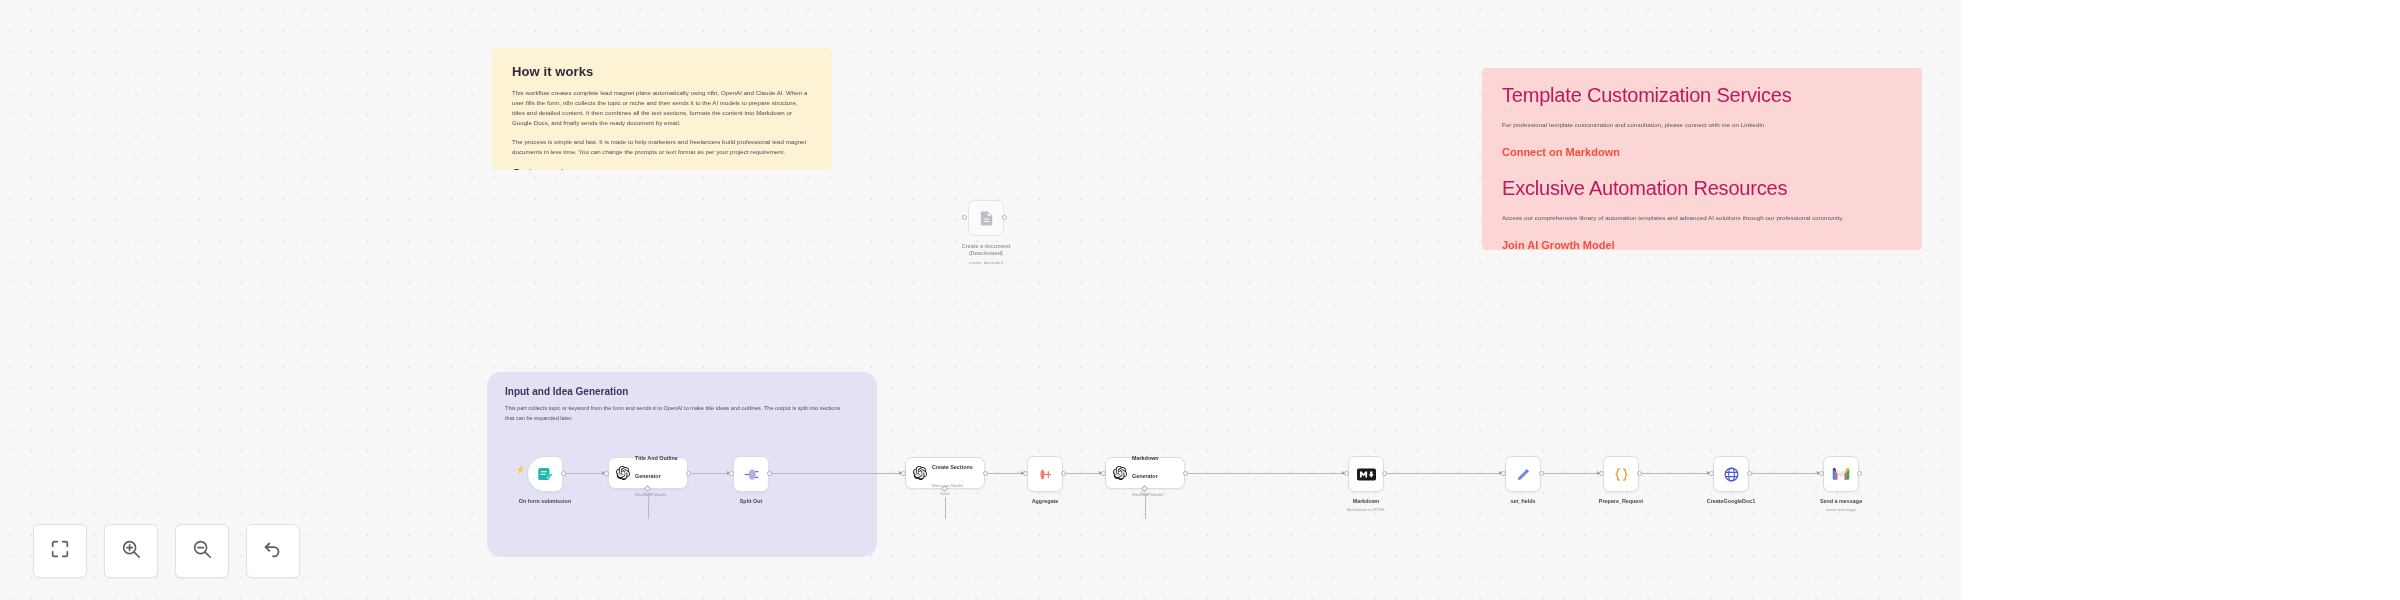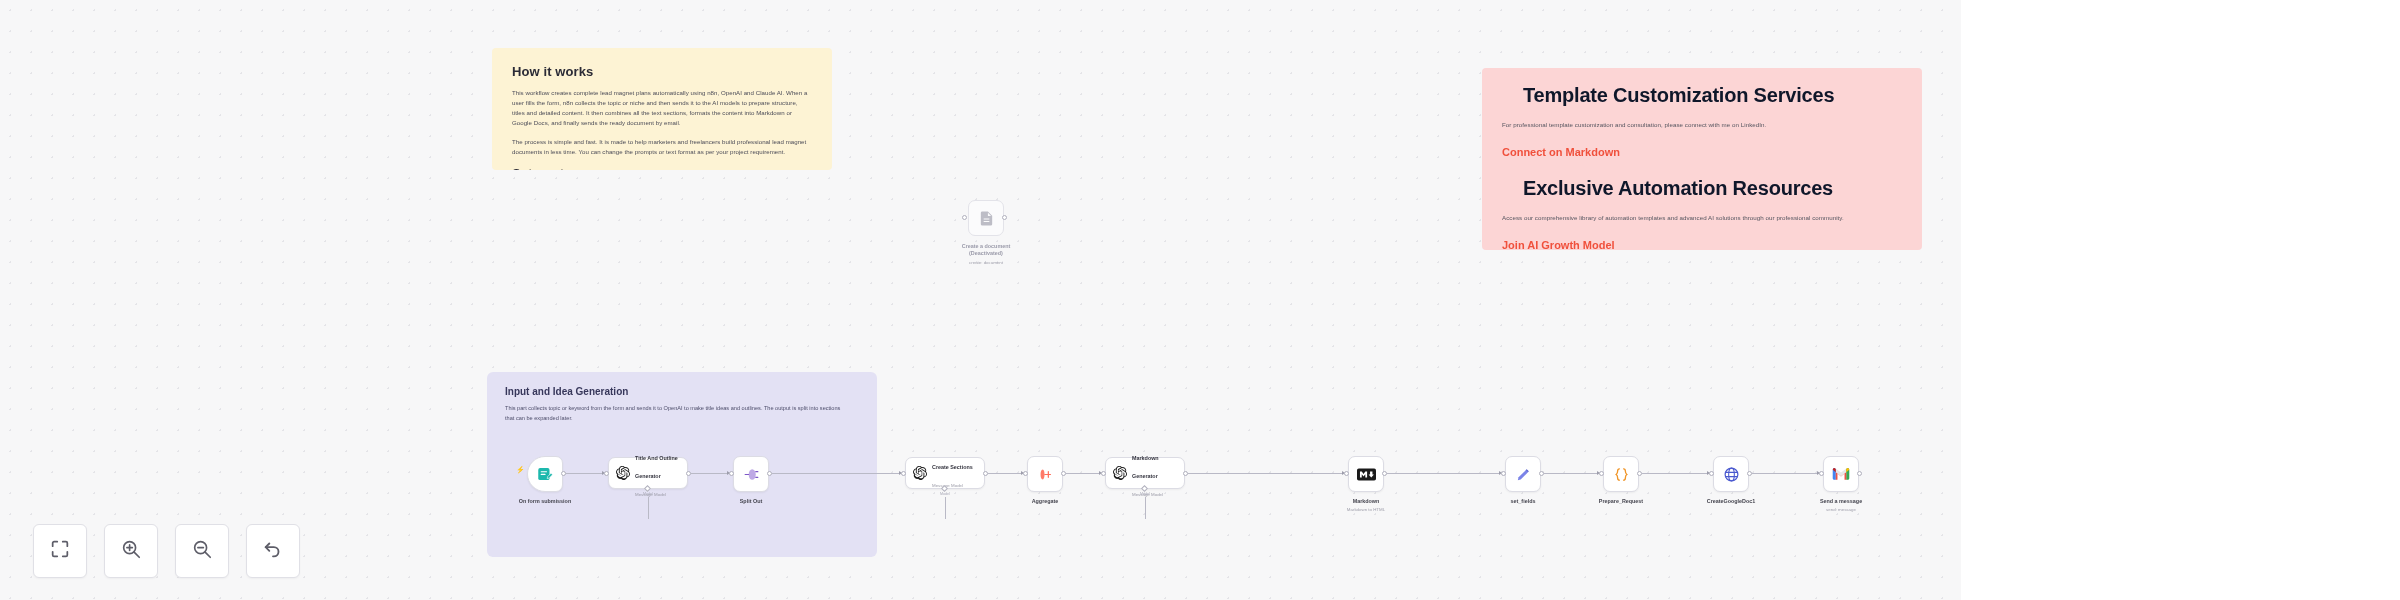--- a/index.html
+++ b/index.html
@@ -37,46 +37,45 @@
     font-size: 6.1px;
     line-height: 1.65;
     color: #4b4b57;
     margin-bottom: 9px;
     letter-spacing: .05px;
   }
   .sticky h2.sub { margin-top: 4px; }
 
   .pink h1 {
     font-size: 20px;
-    font-weight: 700;
-    color: #0f172a;
+    font-weight: 400;
+    color: #be185d;
     letter-spacing: -.2px;
     margin-bottom: 13px;
-    margin-left: 21px;
   }
   .pink p.body {
     font-size: 6.2px;
     line-height: 1.6;
     color: #55555f;
     margin-bottom: 16px;
   }
   .pink a.link {
     display: block;
     font-size: 11px;
     font-weight: 700;
     color: #f0503c;
     text-decoration: none;
     margin-bottom: 19px;
   }
 
   
   .group {
     position: absolute;
     background: #e3e1f4;
-    border-radius: 6px;
+    border-radius: 14px;
     padding: 14px 18px;
   }
   .group h3 {
     font-size: 10px;
     font-weight: 700;
     color: #37375b;
     margin-bottom: 7px;
   }
   .group p {
     font-size: 5.6px;

